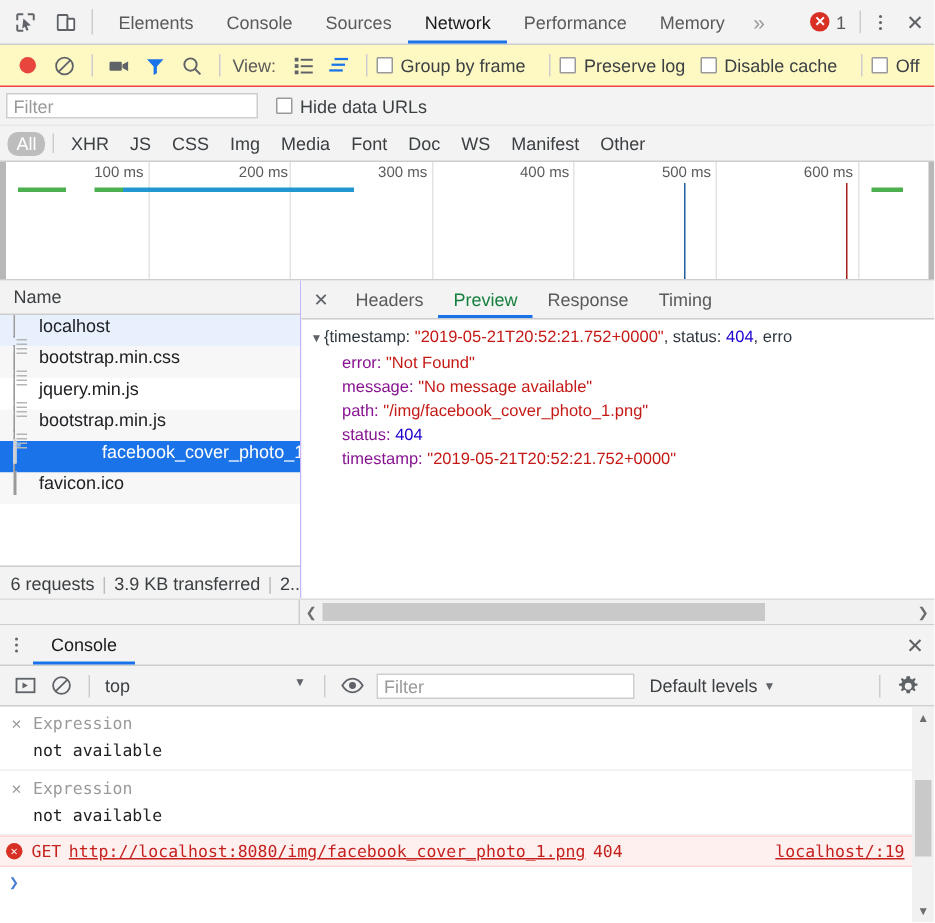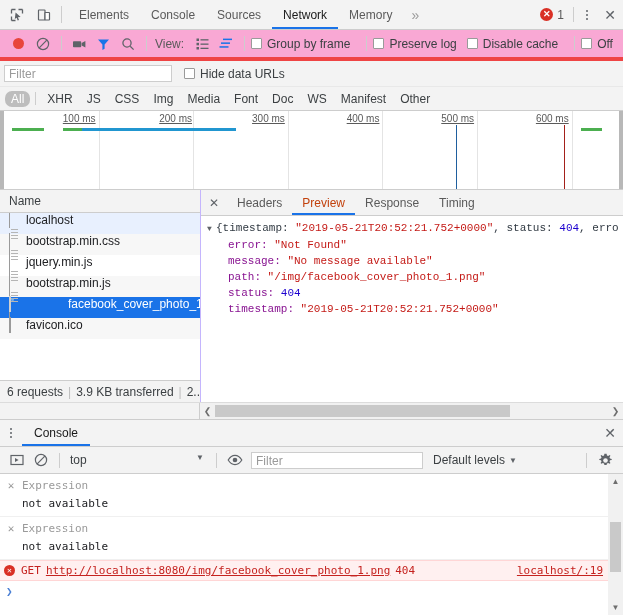--- a/index.html
+++ b/index.html
@@ -54,22 +54,22 @@
   .kebab i { width: 2px; height: 2px; background: #5f6368; border-radius: 50%; display: block; }
   .closebtn {
     width: 26px; display: flex; align-items: center; justify-content: center;
     font-size: 14px; color: #5f6368;
   }
 
   
   .nettoolbar {
     height: 27px; min-height: 27px;
     display: flex; align-items: center;
-    background: #f9a8d4;
-    border-bottom: 4px solid #ef4444;
+    background: #fef9c3;
+    border-bottom: 1px solid #ef4444;
     padding-left: 7px;
     overflow: hidden;
   }
   .rec-dot { width: 11px; height: 11px; border-radius: 50%; background: #e8453c; }
   .tool { display: flex; align-items: center; justify-content: center; width: 24px; height: 22px; }
   .tool-sep { width: 1px; height: 15px; background: #cdcdcd; margin: 0 6px; }
   .view-label { font-size: 12px; color: #5a5a5a; margin: 0 6px 0 2px; }
   .cbwrap { display: flex; align-items: center; gap: 5px; margin-right: 10px; white-space: nowrap; }
   .cbox {
     width: 11px; height: 11px; border: 1px solid #9a9a9a;
@@ -118,21 +118,20 @@
     border-bottom: 1px solid #cdcdcd;
     overflow: hidden;
   }
   .ov-gridline { position: absolute; top: 0; bottom: 0; width: 1px; background: #e4e4e4; }
   .ov-tick {
     position: absolute; top: 2px;
     font-size: 10px; color: #5a5a5a;
     transform: translateX(-100%);
     padding-right: 3px;
     white-space: nowrap;
-    text-decoration: underline;
   }
   .ov-bar { position: absolute; height: 3px; border-radius: 0; }
   .ov-event { position: absolute; width: 1px; top: 14px; bottom: 0; }
   .ov-leftgrip {
     position: absolute; left: 0; top: 0; bottom: 0; width: 4px;
     background: #b8b8b8;
   }
   .ov-rightgrip {
     position: absolute; right: 0; top: 0; bottom: 0; width: 4px;
     background: #b8b8b8;
@@ -203,28 +202,28 @@
     border-bottom: 1px solid #cdcdcd;
   }
   .dt-close {
     width: 26px; display: flex; align-items: center; justify-content: center;
     font-size: 12px; color: #5f6368;
   }
   .dt-tab {
     padding: 0 10px; display: flex; align-items: center;
     font-size: 12px; color: #5a5a5a; position: relative; white-space: nowrap;
   }
-  .dt-tab.active { color: #c2410c; }
+  .dt-tab.active { color: #15803d; }
   .dt-tab.active::after {
     content: ""; position: absolute; left: 0; right: 0; bottom: 0;
     height: 2px; background: #1a73e8;
   }
   .preview {
     flex: 1; overflow: hidden;
-    font-family: Liberation Mono, monospace;
+    font-family: Liberation Sans, sans-serif;
     font-size: 11px; line-height: 16px;
     padding: 4px 0 0 0;
     white-space: nowrap;
   }
   .pv-line { display: block; padding-left: 6px; }
   .pv-line.ind { padding-left: 27px; }
   .tri {
     display: inline-block; width: 9px;
     color: #5f6368; font-size: 8px;
   }
@@ -369,20 +368,23 @@
           <span>Elements</span>
         </div>
       <div class="tab">
           <span>Console</span>
         </div>
       <div class="tab">
           <span>Sources</span>
         </div>
       <div class="tab active">
           <span>Network</span>
+        </div>
+      <div class="tab">
+          <span>Performance</span>
         </div>
       <div class="tab">
           <span>Memory</span>
         </div>
       <div class="tab chev">
           <span>»</span>
         </div>
     </div>
     <div class="err-badge">
       <span class="err-dot">✕</span>

